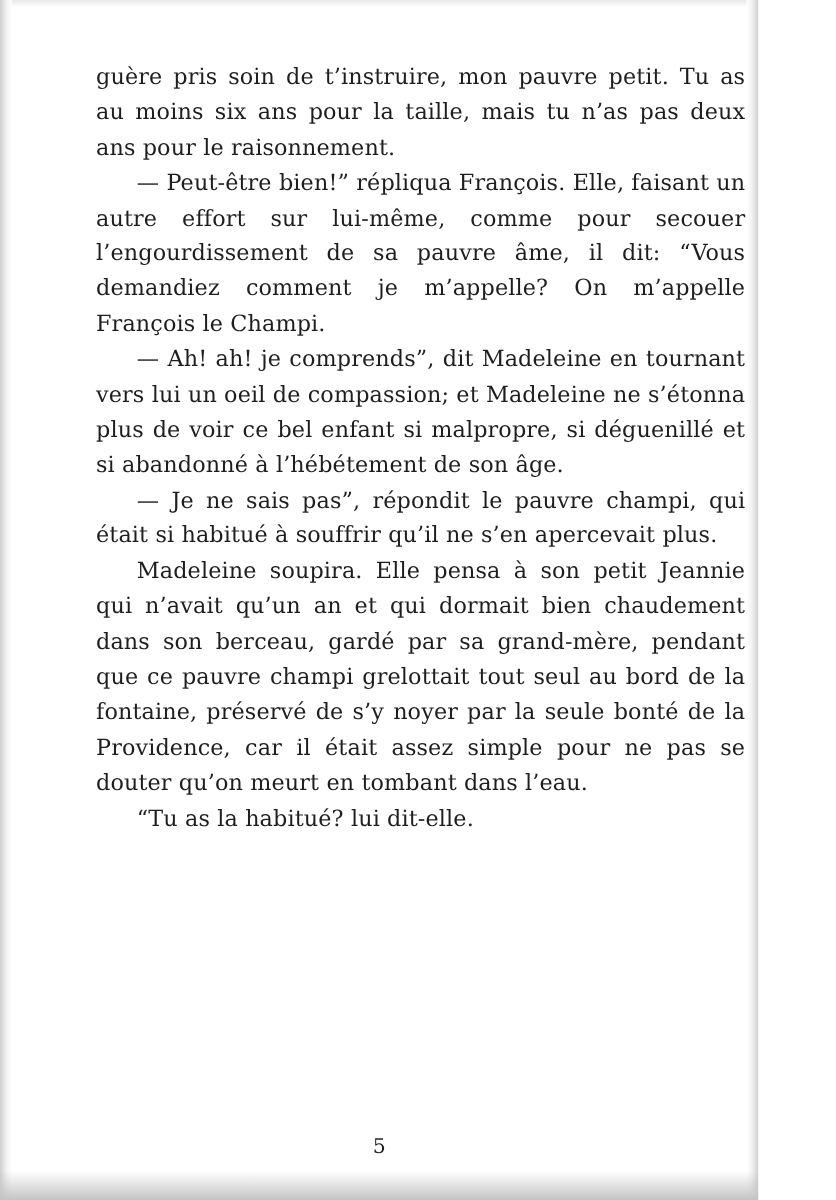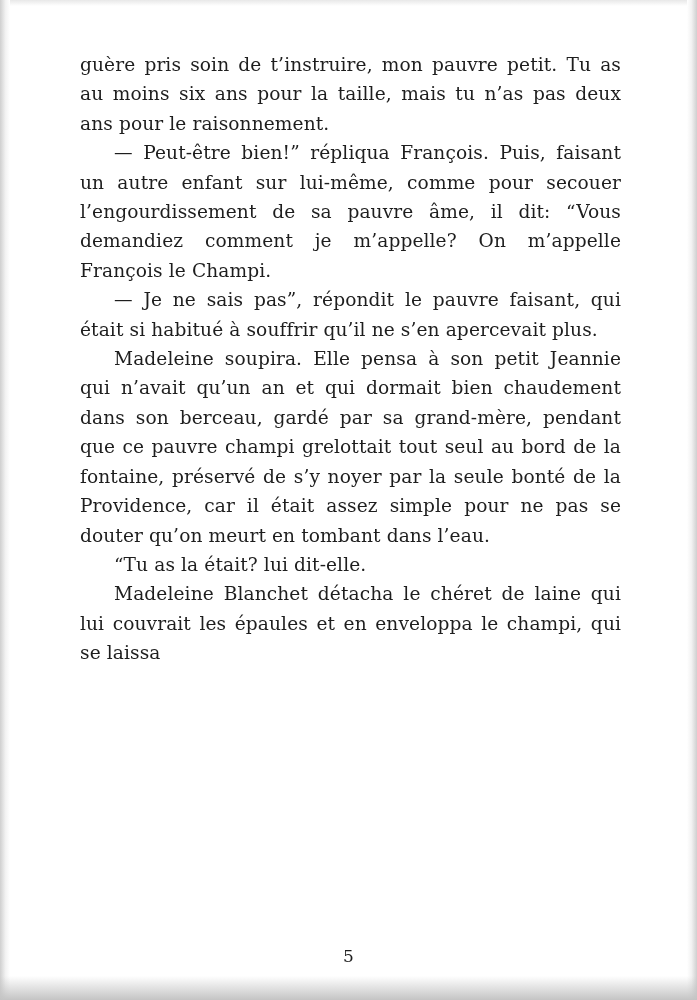--- a/index.html
+++ b/index.html
@@ -2,21 +2,21 @@
 <html><head>
 <meta charset="utf-8">
 <style>
   html, body {
     margin: 0;
     padding: 0;
     background: #ffffff;
   }
   .page {
     position: relative;
-    width: 697px;
+    width: 632px;
     height: 1000px;
     background: #ffffff;
     overflow: hidden;
     font-family: "DejaVu Serif", "Liberation Serif", serif;
     color: #1e1e1e;
   }
   .edge-left {
     position: absolute;
     left: 0; top: 0; bottom: 0;
     width: 10px;
@@ -77,22 +77,22 @@
 
 <div class="page">
 
   <div class="edge-top"></div>
   <div class="edge-left"></div>
   <div class="edge-right"></div>
   <div class="edge-bottom"></div>
 
   <div class="text-block">
     <p class="no-indent">guère pris soin de t’instruire, mon pauvre petit. Tu as au moins six ans pour la taille, mais tu n’as pas deux ans pour le raisonnement.</p>
-    <p>— Peut-être bien!” répliqua François. Puis, faisant un autre enfant sur lui-même, comme pour secouer l’engourdissement de sa pauvre âme, il dit: “Vous demandiez comment je m’appelle? On m’appelle François le Champi.</p>
-    <p>— Je ne sais pas”, répondit le pauvre faisant, qui était si habitué à souffrir qu’il ne s’en apercevait plus.</p>
+    <p>— Peut-être bien!” répliqua François. Elle, faisant un autre effort sur lui-même, comme pour secouer l’engourdissement de sa pauvre âme, il dit: “Vous demandiez comment je m’appelle? On m’appelle François le Champi.</p>
+    <p>— Ah! ah! je comprends”, dit Madeleine en tournant vers lui un oeil de compassion; et Madeleine ne s’étonna plus de voir ce bel enfant si malpropre, si déguenillé et si abandonné à l’hébétement de son âge.</p>
+    <p>— Je ne sais pas”, répondit le pauvre champi, qui était si habitué à souffrir qu’il ne s’en apercevait plus.</p>
     <p>Madeleine soupira. Elle pensa à son petit Jeannie qui n’avait qu’un an et qui dormait bien chaudement dans son berceau, gardé par sa grand-mère, pendant que ce pauvre champi grelottait tout seul au bord de la fontaine, préservé de s’y noyer par la seule bonté de la Providence, car il était assez simple pour ne pas se douter qu’on meurt en tombant dans l’eau.</p>
-    <p>“Tu as la était? lui dit-elle.</p>
-    <p>Madeleine Blanchet détacha le chéret de laine qui lui couvrait les épaules et en enveloppa le champi, qui se laissa</p>
+    <p>“Tu as la habitué? lui dit-elle.</p>
   </div>
 
   <div class="page-number">5</div>
 
 </div>
 
 </body></html>

